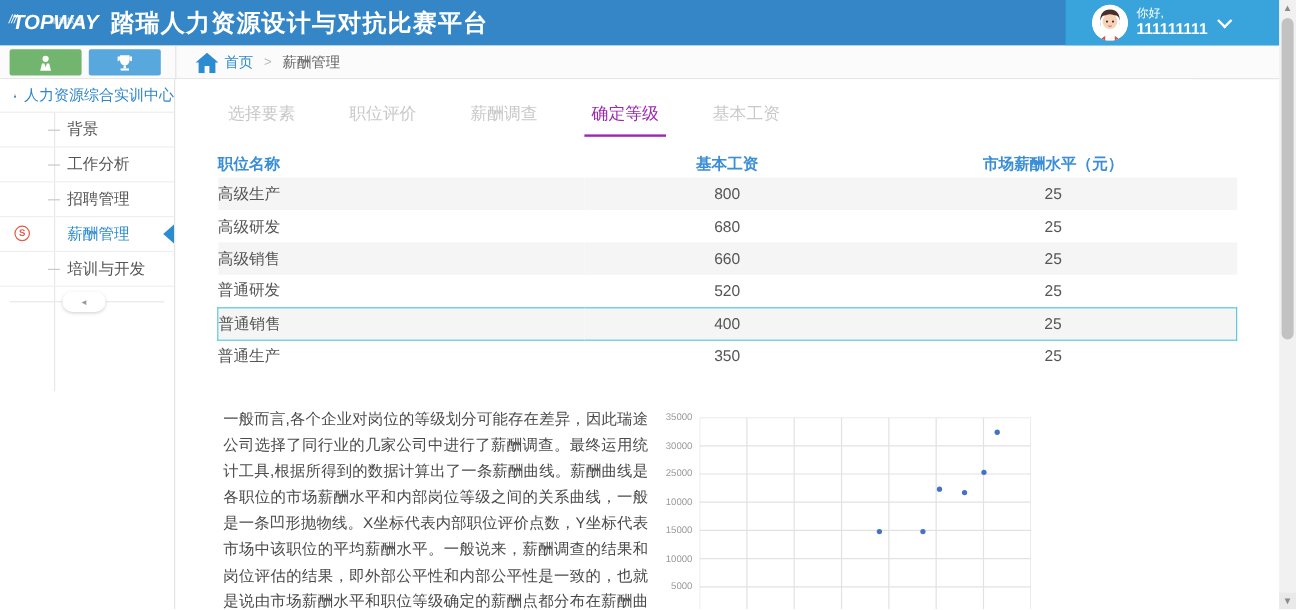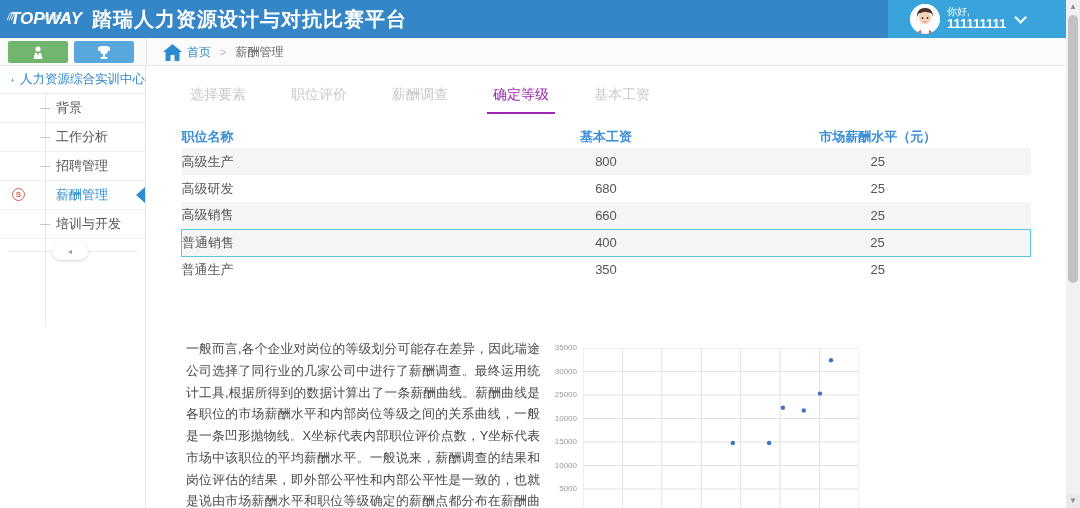--- a/index.html
+++ b/index.html
@@ -203,20 +203,25 @@
           <td class="col3">25</td>
         </tr>
         <tr>
           <td class="col1">高级研发</td>
           <td class="col2">680</td>
           <td class="col3">25</td>
         </tr>
         <tr class="stripe">
           <td class="col1">高级销售</td>
           <td class="col2">660</td>
+          <td class="col3">25</td>
+        </tr>
+        <tr>
+          <td class="col1">普通研发</td>
+          <td class="col2">520</td>
           <td class="col3">25</td>
         </tr>
         <tr class="stripe selected">
           <td class="col1">普通销售</td>
           <td class="col2">400</td>
           <td class="col3">25</td>
         </tr>
         <tr>
           <td class="col1">普通生产</td>
           <td class="col2">350</td>

